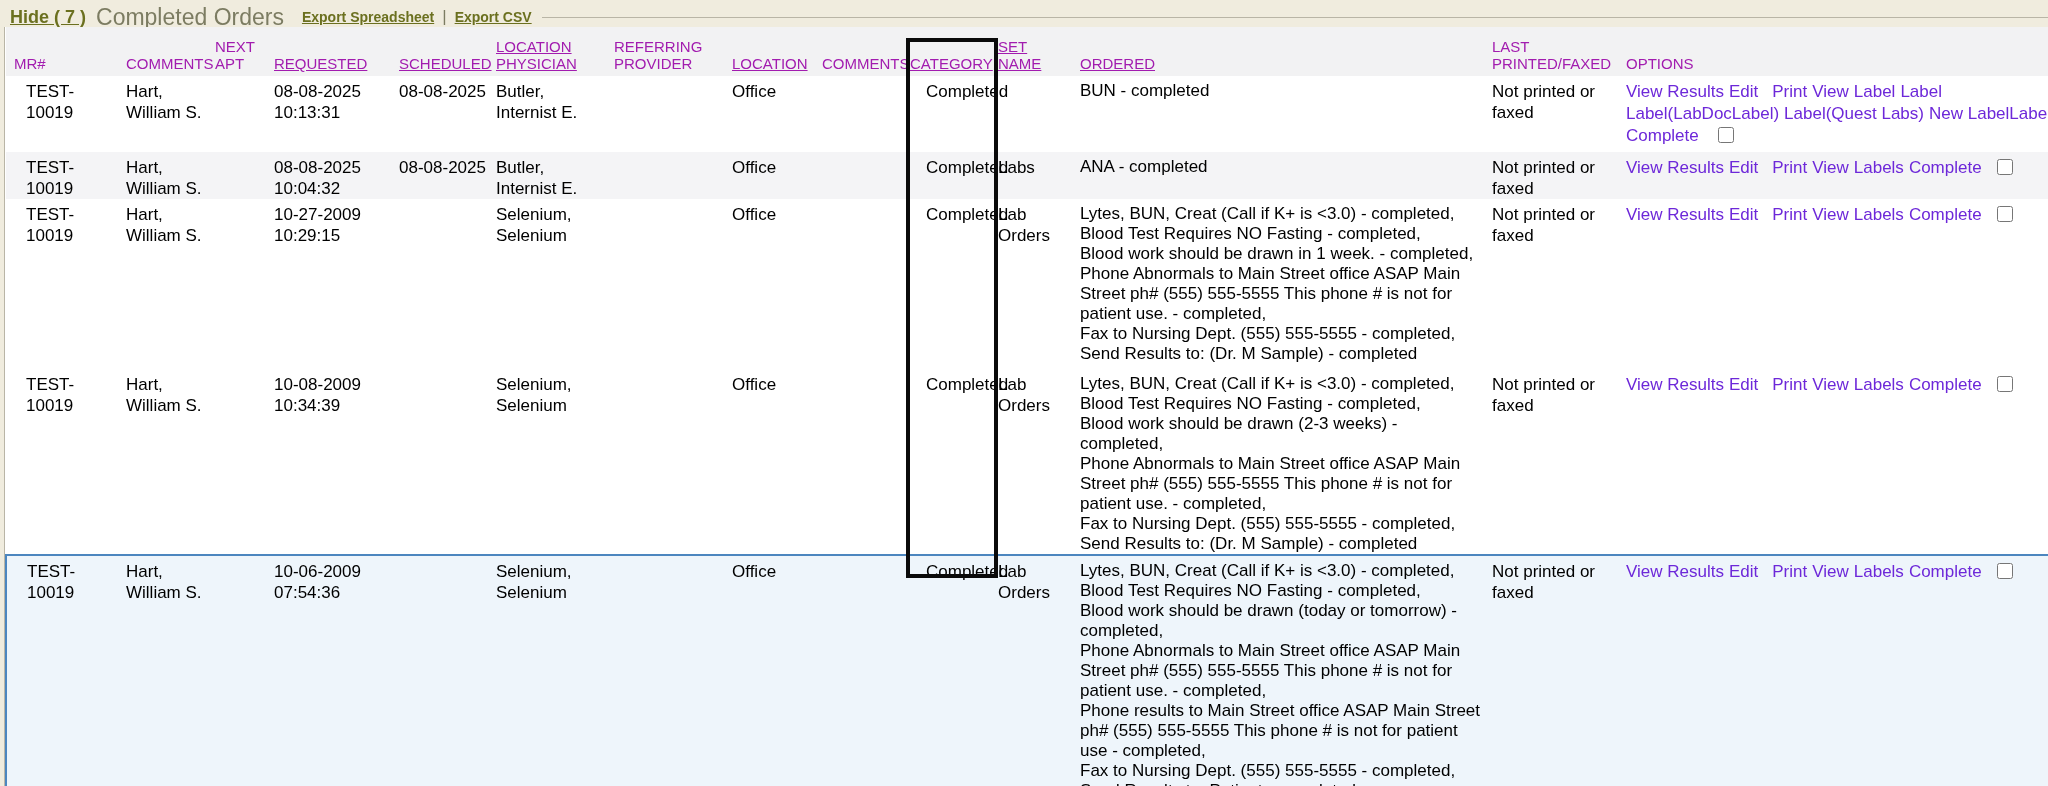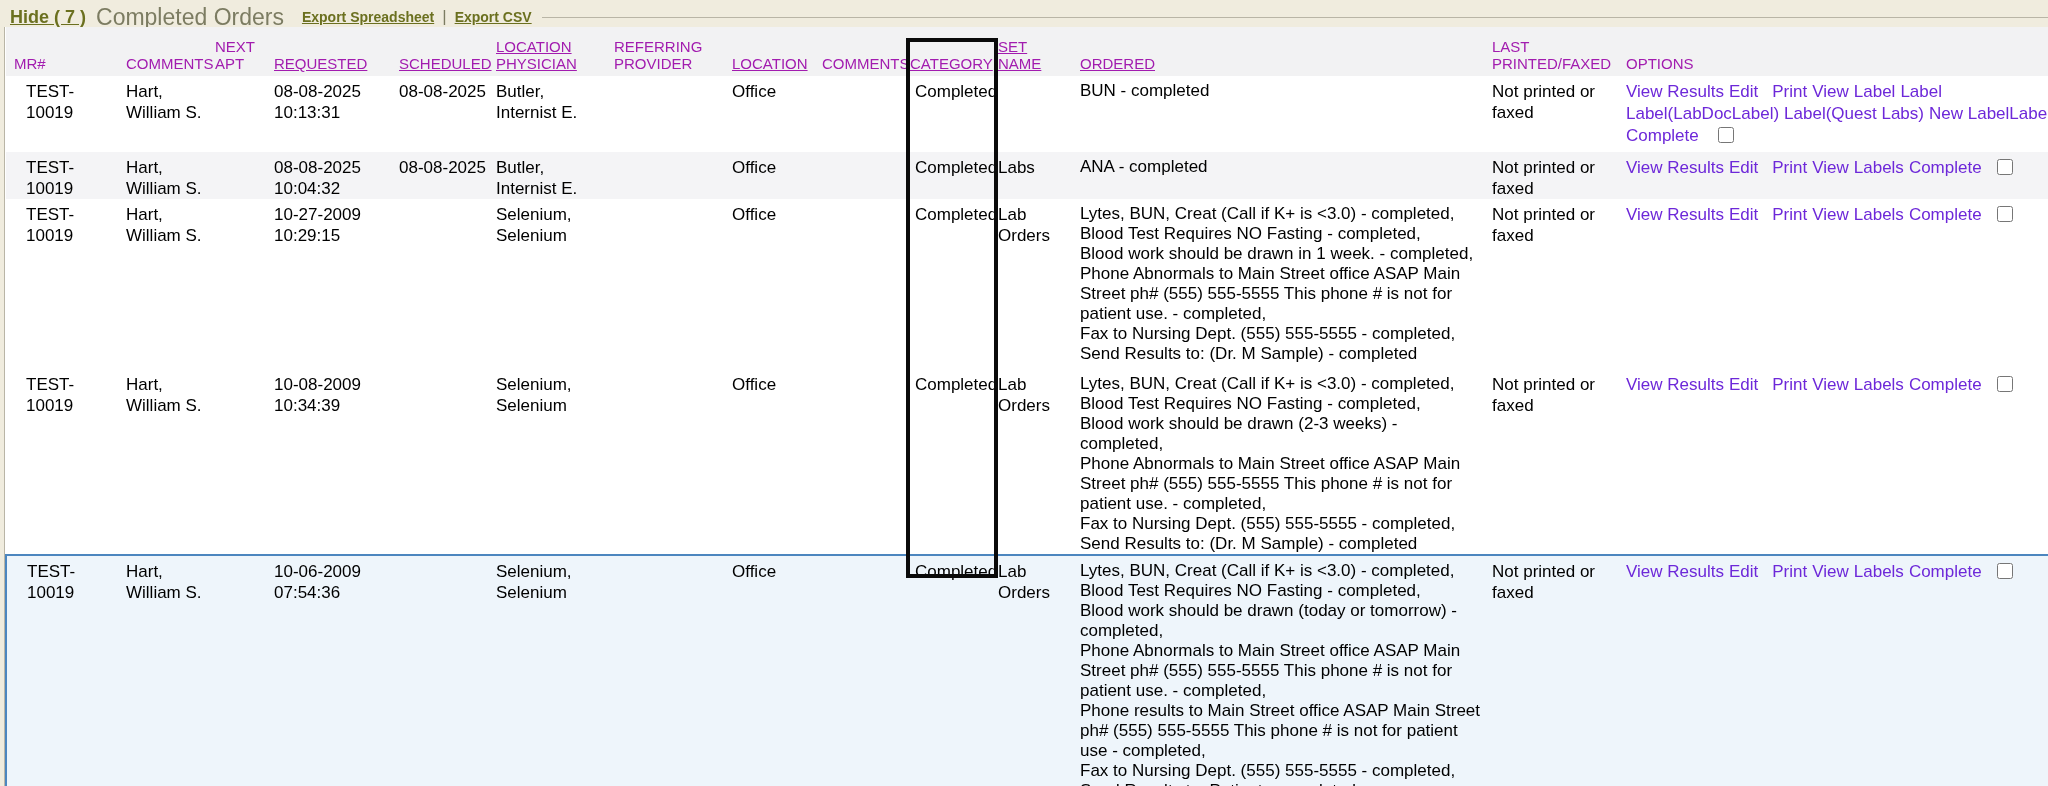--- a/index.html
+++ b/index.html
@@ -31,21 +31,21 @@
 
   thead th { height:49px; vertical-align:bottom; text-align:left;
     font-size:15px; font-weight:normal; color:#a21caf; background:#f2f2f3;
     padding:0 8px 4px 0; line-height:17px; }
   thead th:first-child { padding-left:8px; }
   th .sortable { text-decoration:underline; cursor:pointer; }
 
   td { vertical-align:top; text-align:left; font-size:17px; color:#000;
     line-height:21px; padding:5px 8px 0 0; }
   td:first-child { padding-left:20px; }
-  td.cat { padding-left:5px; }
+  td.cat { padding-left:16px; }
   tr.stripe td { background:#f4f4f6; }
   tr.r1 td { height:76px; } tr.r2 td { height:47px; }
   tr.r3 td { height:170px; } tr.r4 td { height:163px; }
   tr.highlight td { background:#eef5fb; border-top:2px solid #4c86bf; }
   tr.highlight td:first-child { border-left:2px solid #4c86bf; }
   tr.highlight td:last-child { border-right:2px solid #4c86bf; }
   td .line { white-space:nowrap; }
   td .oline { line-height:20px; }
 
   .opt-link { white-space:nowrap; margin-right:5px; color:#6d28d9; cursor:pointer; }

